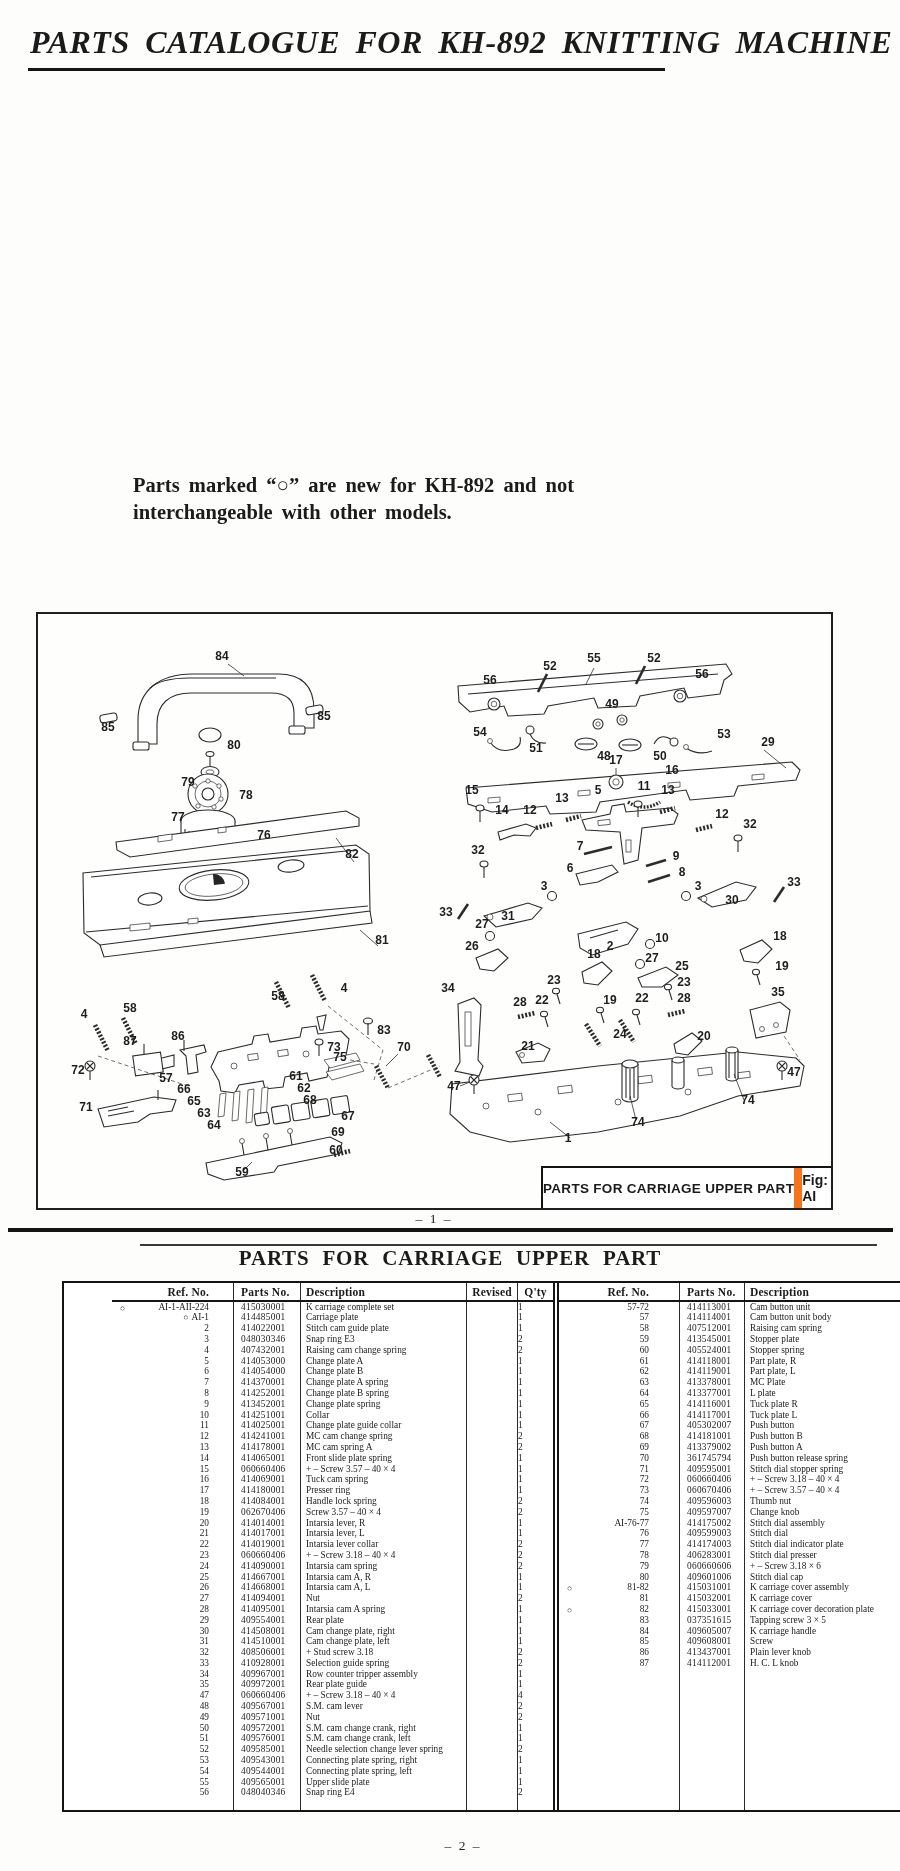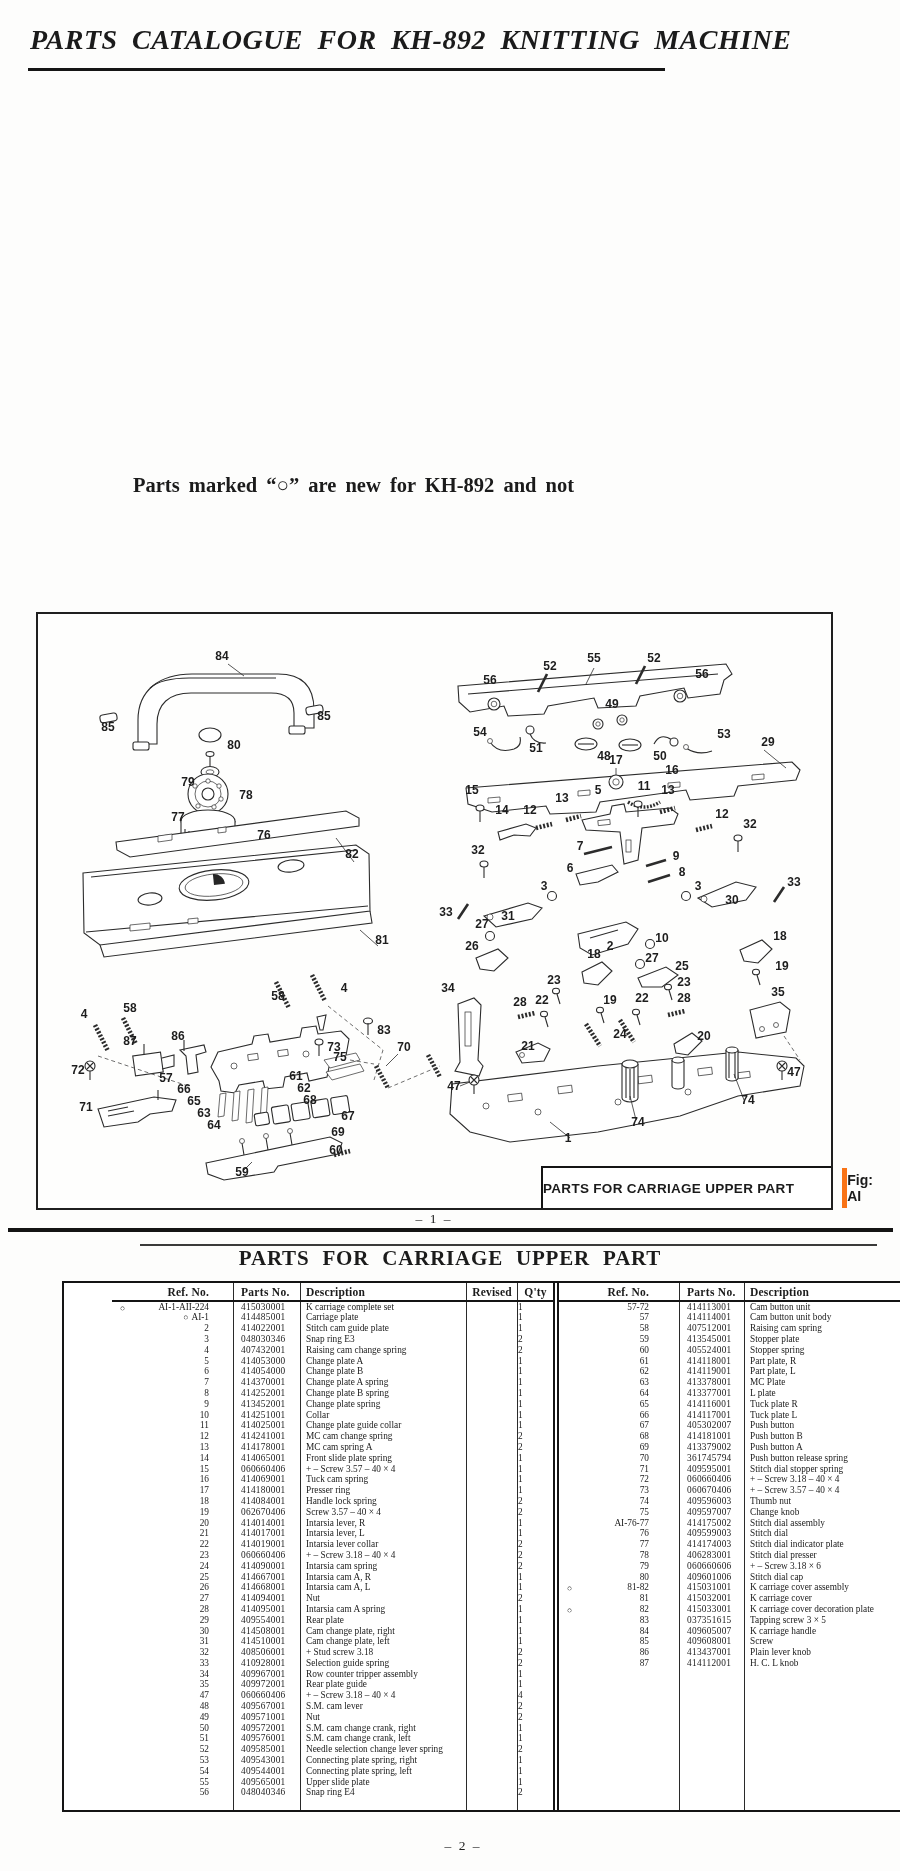--- a/index.html
+++ b/index.html
@@ -1,19 +1,19 @@
 <!DOCTYPE html>
 <html><head>
 <meta charset="utf-8">
 <style>
   html,body{margin:0;padding:0;width:900px;height:1871px;background:#fdfdfc;overflow:hidden;
     font-family:"Liberation Serif",serif;color:#1b1b1b;position:relative;}
   .abs{position:absolute;}
   
-  .page-title{left:30px;top:24px;font-size:28px;font-weight:bold;font-style:italic;
+  .page-title{left:30px;top:24px;font-size:32px;font-weight:bold;font-style:italic;
     letter-spacing:.5px;word-spacing:7px;white-space:nowrap;}
   .title-rule{left:28px;top:68px;width:637px;height:3px;background:#151515;}
   
   .note{left:133px;top:472px;font-size:20.5px;font-weight:bold;
     line-height:27px;word-spacing:4px;}
   
   .diagram{left:36px;top:612px;width:793px;height:594px;border:2px solid #1f1f1f;background:#fefefd;}
   .diagram svg{display:block;width:100%;height:100%;}
   .s{fill:#fff;stroke:#2c2c2c;stroke-width:1.1;}
   .thin{stroke-width:.7;}
@@ -21,22 +21,22 @@
   .pin{stroke:#2c2c2c;stroke-width:2.6;}
   .spr{stroke:#2c2c2c;stroke-width:4.6;stroke-dasharray:2,1.7;fill:none;}
   .spr2{stroke:#2c2c2c;stroke-width:3.4;stroke-dasharray:1.8,1.5;fill:none;}
   .dash{fill:none;stroke:#4a4a4a;stroke-width:.8;stroke-dasharray:4,3;}
   .ld{stroke:#2c2c2c;stroke-width:.8;}
   .callout{font:700 12px "Liberation Sans",sans-serif;fill:#1d1d1d;text-anchor:middle;}
   .figcap{position:absolute;right:0;bottom:0;width:288px;height:40px;border:2px solid #141414;
     border-right:none;border-bottom:none;background:#fff;display:flex;align-items:stretch;}
   .figcap-title{flex:1;display:flex;align-items:center;justify-content:center;
     font:bold 13.5px "Liberation Sans",sans-serif;letter-spacing:.3px;white-space:nowrap;}
-  .figcap-fig{width:58px;border-left:5px solid #f97316;display:flex;align-items:center;
-    justify-content:center;font:bold 14px "Liberation Sans",sans-serif;margin-left:48px;}
+  .figcap-fig{width:58px;border-left:8px solid #f97316;display:flex;align-items:center;
+    justify-content:center;font:bold 14px "Liberation Sans",sans-serif;}
   
   .pagenum{font-size:13.5px;text-align:center;letter-spacing:2px;}
   .pagenum1{left:0;width:868px;top:1211px;}
   .pagenum2{left:26px;width:874px;top:1838px;}
   .rule-heavy{left:8px;top:1228px;width:885px;height:3.5px;background:#141414;}
   .rule-thin{left:140px;top:1244px;width:737px;height:2px;background:#3a3a3a;}
   
   .table-title{left:0;top:1246px;width:900px;text-align:center;font-size:21px;font-weight:bold;
     letter-spacing:.8px;word-spacing:7px;margin:0;}
   
@@ -65,20 +65,21 @@
   .circ.far{position:absolute;left:8px;top:1px;}
 </style>
 </head>
 <body>
 
 <h1 class="abs page-title" style="margin:0;">PARTS CATALOGUE FOR KH-892 KNITTING MACHINE</h1>
 <div class="abs title-rule"></div>
 
 <div class="abs note">
   <div>Parts marked “○” are new for KH-892 and not</div>
+  <div>interchangeable with other models.</div>
 </div>
 
 <div class="abs diagram">
   <svg viewBox="0 0 793 594" xmlns="http://www.w3.org/2000/svg">
     <g>
 
       <path class="s" d="M100,130 L100,106 C100,76 122,60 154,60 L240,60 C265,60 276,73 276,96 L276,114 L256,114 L256,99 C256,85 248,79 233,79 L153,79 C131,79 119,90 119,110 L119,130 Z"></path>
       <rect class="s" x="95" y="128" width="16" height="8" rx="2"></rect>
       <rect class="s" x="251" y="112" width="16" height="8" rx="2"></rect>
       <path class="ln thin" d="M112,74 C120,67 136,64 151,64 L238,64"></path>

